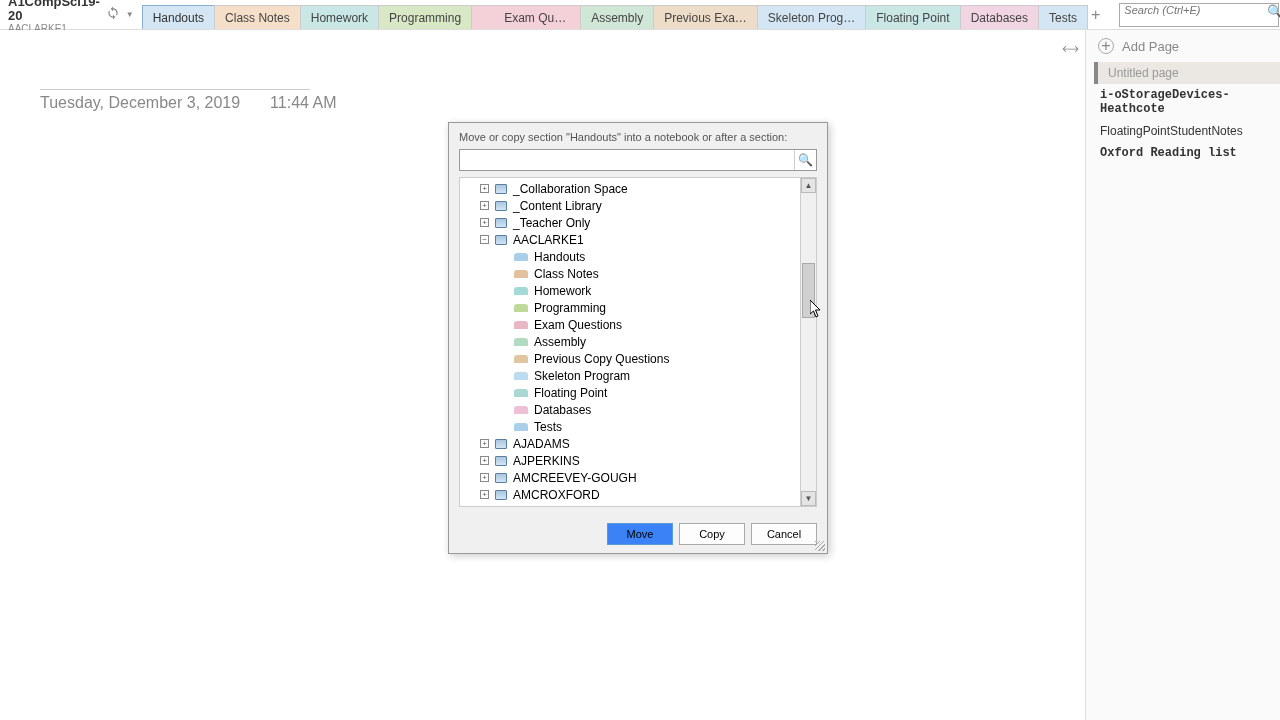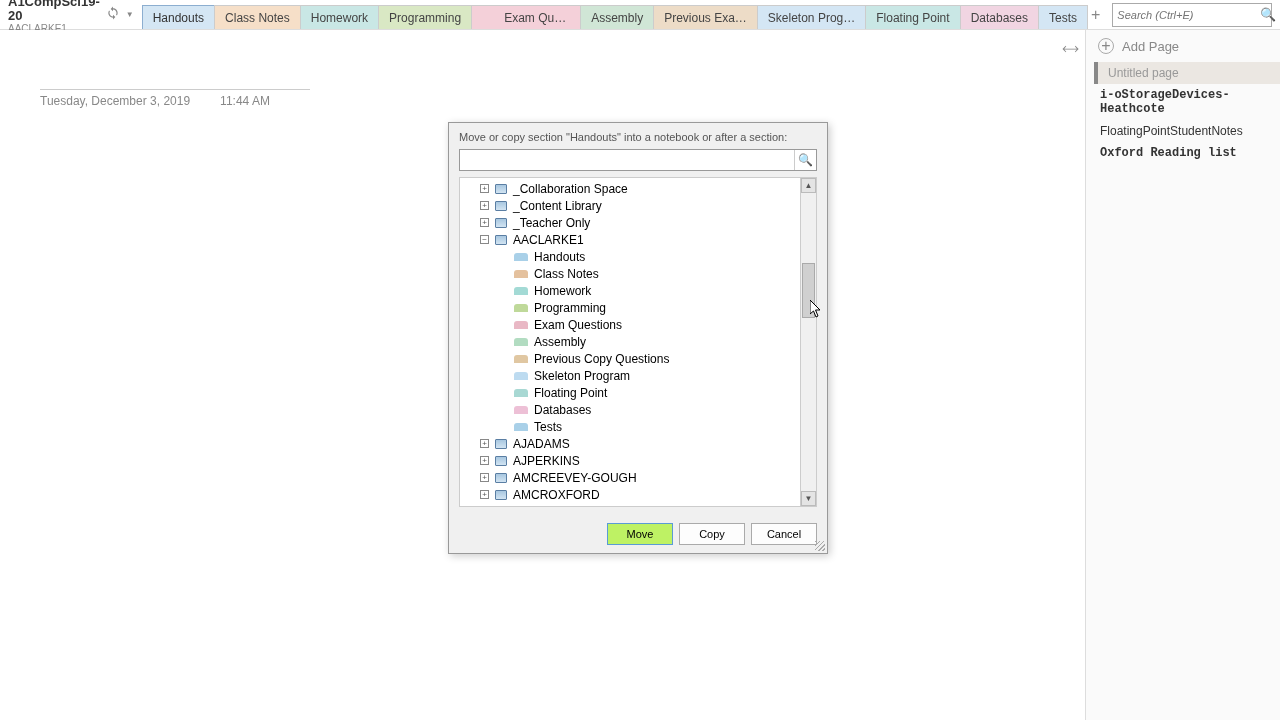--- a/index.html
+++ b/index.html
@@ -20,39 +20,39 @@
 .tab.orange { background: #f6dfc8; }
 .tab.teal { background: #c9e7e5; }
 .tab.green { background: #d9e8c4; }
 .tab.pink { background: #f4d0d9; padding-left: 32px; }
 .tab.green2 { background: #d0e6d6; }
 .tab.orange2 { background: #eddcc7; }
 .tab.pink2 { background: #f1d5e2; }
 .tab.blue { background: #d4e6f4; }
 .add-tab { width: 24px; text-align: center; font-size: 16px; color: #888; padding: 4px; cursor: pointer; }
 
-.search-box { width: 160px; height: 24px; border: 1px solid #aaa; margin: 0 8px; display: flex; align-items: center; padding: 0 4px; }
+.search-box { width: 160px; height: 24px; border: 1px solid #aaa; margin: 0 15px; display: flex; align-items: flex-start; padding: 0 4px; }
 .search-box input { border: none; outline: none; font-size: 11px; color: #666; flex: 1; font-style: italic; }
 .search-box .mag { font-size: 13px; color: #666; }
 
 
 .right-panel { position: absolute; right: 0; top: 30px; width: 195px; border-left: 1px solid #ddd; height: 690px; background: #fafafa; }
 .add-page { display: flex; align-items: center; gap: 8px; padding: 8px 12px; color: #888; font-size: 13px; cursor: pointer; }
 .add-page .plus { font-size: 16px; width: 16px; height: 16px; border: 1px solid #aaa; border-radius: 50%; display: flex; align-items: center; justify-content: center; line-height: 1; }
 .page-list { }
 .page-item { padding: 4px 10px; font-size: 12px; color: #333; cursor: pointer; border-left: 4px solid transparent; }
 .page-item.untitled { color: #999; background: #ebe7e2; border-left-color: #888; margin-left: 8px; }
 .page-item.bold { font-weight: 700; font-family: Liberation Mono, monospace; }
 
 
 .canvas { position: absolute; left: 0; top: 30px; right: 195px; bottom: 0; background: #fff; }
 .expand-btn { position: absolute; right: 8px; top: 10px; font-size: 16px; color: #888; cursor: pointer; transform: rotate(45deg); }
 .note-title-area { padding: 30px 40px; }
 .note-title-rule { border-bottom: 1px solid #ccc; width: 270px; height: 30px; margin-bottom: 4px; }
-.note-meta { display: flex; gap: 30px; font-size: 12px; color: #888; }
+.note-meta { display: flex; gap: 30px; font-size: 16px; color: #888; }
 
 
 .dialog-overlay { position: absolute; left: 0; top: 0; right: 0; bottom: 0; }
 .dialog { position: absolute; left: 448px; top: 122px; width: 380px; background: #f0f0f0; border: 1px solid #999; box-shadow: 2px 2px 8px rgba(0,0,0,0.2); }
 .dialog-title { display: flex; justify-content: space-between; align-items: center; padding: 6px 10px; font-size: 12px; color: #333; background: #fff; border-bottom: 1px solid #ddd; }
 .dialog-close { cursor: pointer; font-size: 14px; color: #555; padding: 0 4px; }
 .dialog-body { padding: 8px 10px; }
 .dialog-instr { font-size: 11px; color: #555; margin-bottom: 6px; }
 .dialog-search { display: flex; border: 1px solid #999; height: 22px; background: #fff; }
 .dialog-search input { flex: 1; border: none; outline: none; padding: 0 4px; font-size: 11px; }
@@ -67,21 +67,21 @@
 .sec-icon { display: inline-block; width: 14px; height: 8px; border-radius: 3px 3px 0 0; }
 .sc-blue{background:#a9d0e8}.sc-orange{background:#e4c19e}.sc-teal{background:#a3dad5}.sc-green{background:#bfd99a}.sc-pink{background:#e9b8c5}.sc-green2{background:#b2dcc1}.sc-orange2{background:#e0c7a2}.sc-pink2{background:#edc0d6}.sc-bluel{background:#bddbf0}.sc-teal2{background:#a8d8d3}
 
 .tree-scroll { width: 16px; border-left: 1px solid #ccc; background: #f0f0f0; display: flex; flex-direction: column; }
 .scroll-btn { height: 15px; font-size: 8px; color: #555; background: #e4e4e4; border: 1px solid #bbb; display: flex; align-items: center; justify-content: center; cursor: pointer; }
 .scroll-track { flex: 1; position: relative; }
 .scroll-thumb { position: absolute; top: 70px; left: 1px; right: 1px; height: 55px; background: #d0d0d0; border: 1px solid #aaa; cursor: pointer; }
 
 .dialog-buttons { display: flex; justify-content: flex-end; gap: 6px; padding: 8px 10px; }
 .btn { width: 66px; height: 22px; font-size: 11px; border: 1px solid #aaa; background: #fdfdfd; cursor: pointer; }
-.btn.primary { border-color: #5a9bd5; background: #bef264; }
+.btn.primary { border-color: #5a9bd5; background: #3b82f6; }
 .resize-grip { position: absolute; right: 2px; bottom: 2px; width: 10px; height: 10px; background: repeating-linear-gradient(135deg,#aaa,#aaa 1px,transparent 1px,transparent 3px); }
 .cursor { position: absolute; width: 12px; height: 18px; pointer-events: none; }
 </style>
 </head>
 <body>
 
 <div class="topbar">
   <div class="notebook-header">
     <div class="notebook-text">
       <span class="notebook-title">A1CompSci19-20</span>

